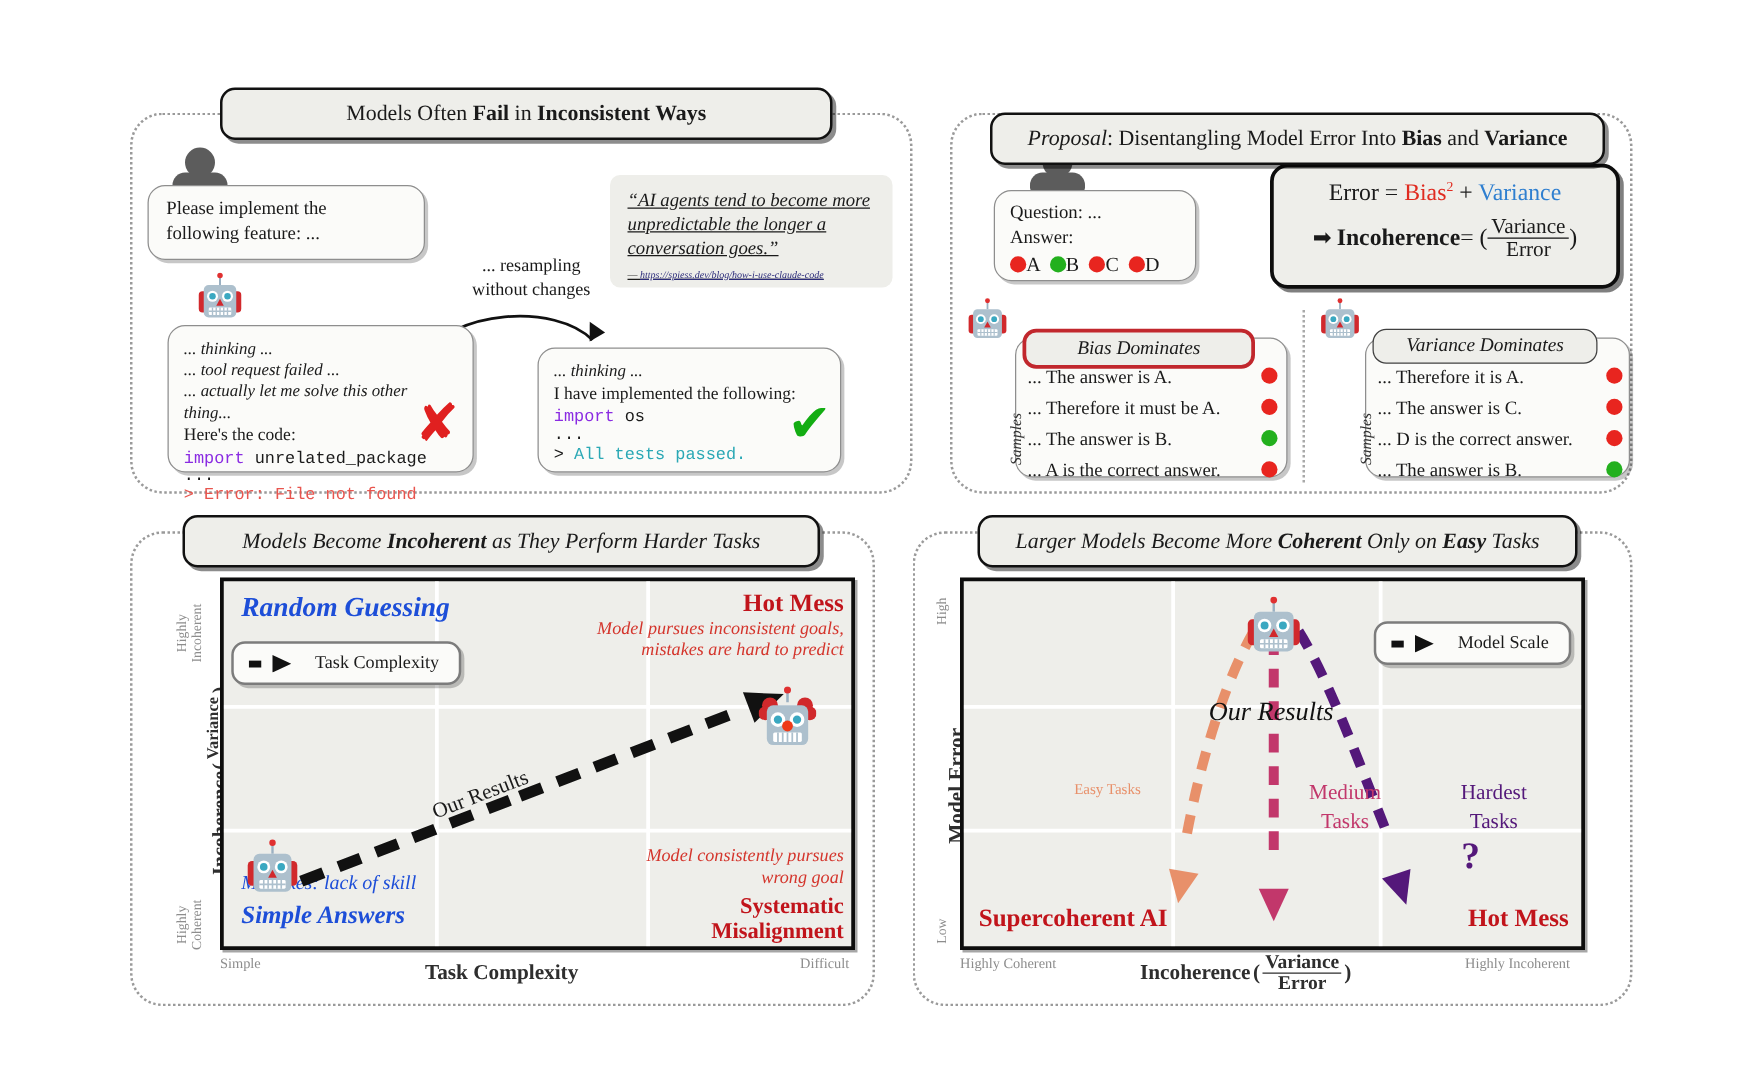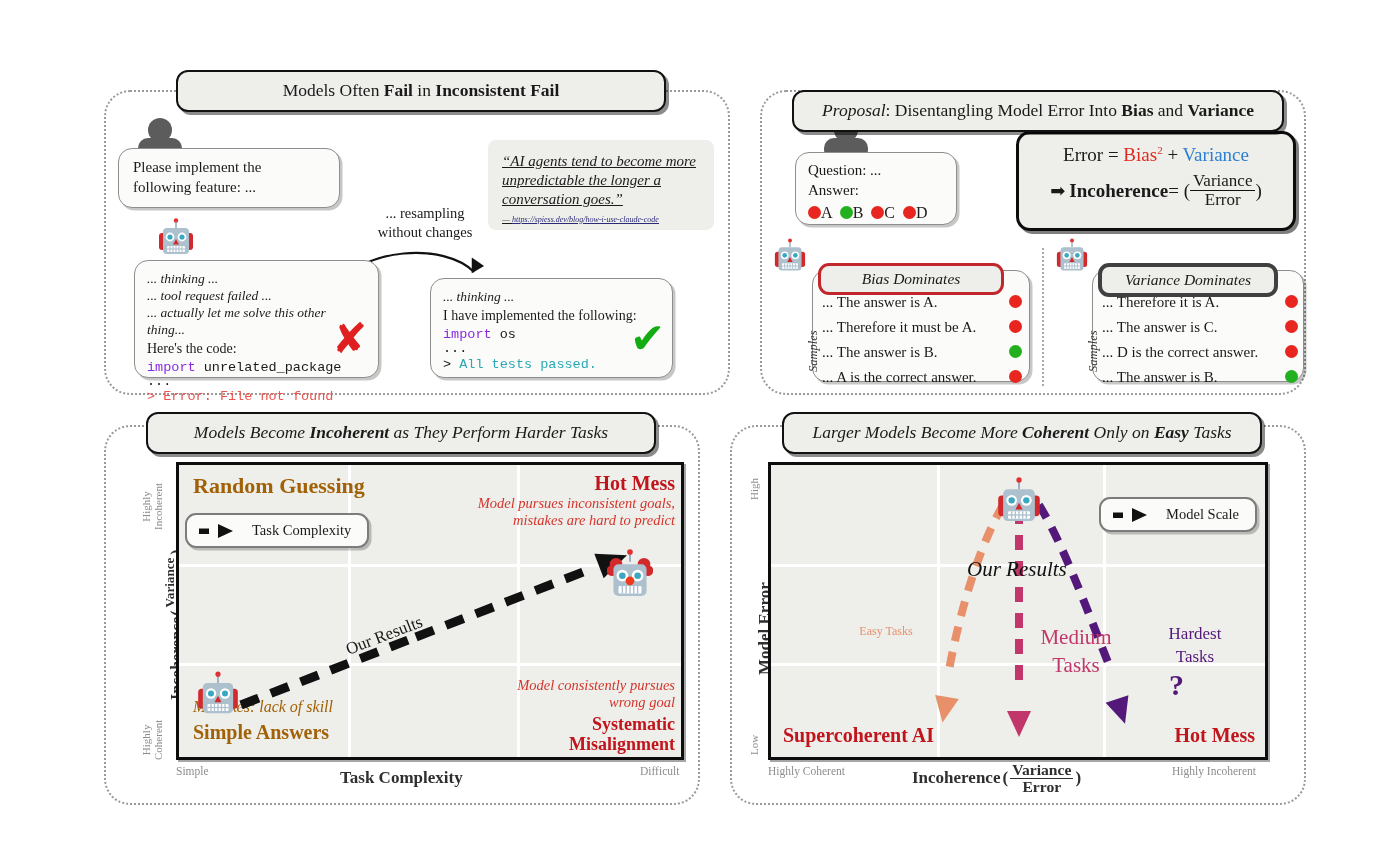--- a/index.html
+++ b/index.html
@@ -108,21 +108,21 @@
     background:#eeeeea;
     border-radius:11px;
     padding:4px 16px;
     font-style:italic;
     font-size:15.5px;
     white-space:nowrap;
     text-align:center;
     z-index:4;
   }
   .sample-head.bias { border:3px solid #c1272d; }
-  .sample-head.var  { border:4px solid #404040; }
+  .sample-head.var  { border:1px solid #404040; }
   .sample-rows { position:absolute; font-size:15px; }
   .sample-rows .row { display:flex; align-items:center; height:25px; }
   .sample-rows .row .txt { white-space:nowrap; }
   .sample-rows .row .dotwrap { width:22px; text-align:right; }
   .vlabel {
     position:absolute;
     font-style:italic;
     font-size:12.5px;
     transform:rotate(-90deg);
     transform-origin:left top;
@@ -152,34 +152,34 @@
     background:#fbfbf9;
     border:2.2px solid #7c7c7c;
     border-radius:11px;
     box-shadow:2.5px 2.5px 0 rgba(0,0,0,0.22);
     display:flex; align-items:center; gap:7px;
     padding:7px 16px 7px 12px;
     font-size:14.5px;
     z-index:5;
   }
   .quad-txt { position:absolute; white-space:nowrap; line-height:1.2; }
-  .blue-grey { color:#a16207; }
+  .blue-grey { color:#1d4ed8;font-style:italic; }
   .red-note { color:#d4352c; }
 
   .fr-sm { display:inline-block; vertical-align:middle; text-align:center; line-height:1.0; font-size:0.82em;}
   .fr-sm .num { display:block; border-bottom:1.2px solid currentColor; padding:0 2px;}
   .fr-sm .den { display:block; padding:0 2px;}
 </style>
 </head>
 <body>
 
 <div class="panel" style="left:104px; top:90px; width:626px; height:305px;"></div>
 
 <div class="panel-title" style="left:176px; top:70px; width:490px;">
-  <span>Models Often </span><b>Fail</b><span> in </span><b>Inconsistent Fail</b>
+  <span>Models Often </span><b>Fail</b><span> in </span><b>Inconsistent Ways</b>
 </div>
 
 <div class="person" style="left:136px; top:118px;">
   <div class="head"></div>
   <div class="body"></div>
 </div>
 
 <div class="bubble" style="left:118px; top:148px; width:222px; height:60px; display:flex; align-items:center;">
   <div style="white-space:pre-line;">Please implement the
 following feature: ...</div>
@@ -537,21 +537,21 @@
           <line x1="21" y1="28" x2="21" y2="34"></line>
         <line x1="24" y1="28" x2="24" y2="34"></line>
           <line x1="9" y1="31" x2="27" y2="31"></line>
       </g>
     </svg>
   </div>
 
   <div class="quad-txt it" style="left:196px; top:92px; font-size:21px; color:#111;">Our Results</div>
 
   <div class="quad-txt" style="left:82px; top:158px; font-size:12px; color:#e8906a; line-height:1.35; white-space:normal; width:66px; text-align:center;">Easy Tasks</div>
-  <div class="quad-txt" style="left:262px; top:158px; font-size:21px; color:#c2376b; line-height:1.35; white-space:normal; width:86px; text-align:center;">Medium Tasks</div>
+  <div class="quad-txt" style="left:262px; top:158px; font-size:17px; color:#c2376b; line-height:1.35; white-space:normal; width:86px; text-align:center;">Medium Tasks</div>
   <div class="quad-txt" style="left:382px; top:158px; font-size:17px; color:#54187a; line-height:1.35; white-space:normal; width:84px; text-align:center;">Hardest Tasks</div>
 
   <div class="quad-txt" style="left:398px; top:202px; font-size:30px; font-weight:bold; color:#54187a;">?</div>
 
   <div class="quad-txt" style="left:12px; top:258px; font-size:20px; font-weight:bold; color:#c1141b;">Supercoherent AI</div>
   <div class="quad-txt" style="right:10px; top:258px; font-size:20px; font-weight:bold; color:#c1141b;">Hot Mess</div>
 
   <div class="legend-box" style="right:8px; top:32px;">
     <svg width="46" height="14" style="flex:none;">
       <rect x="0" y="4.5" width="10" height="5.5" fill="#111"></rect>

